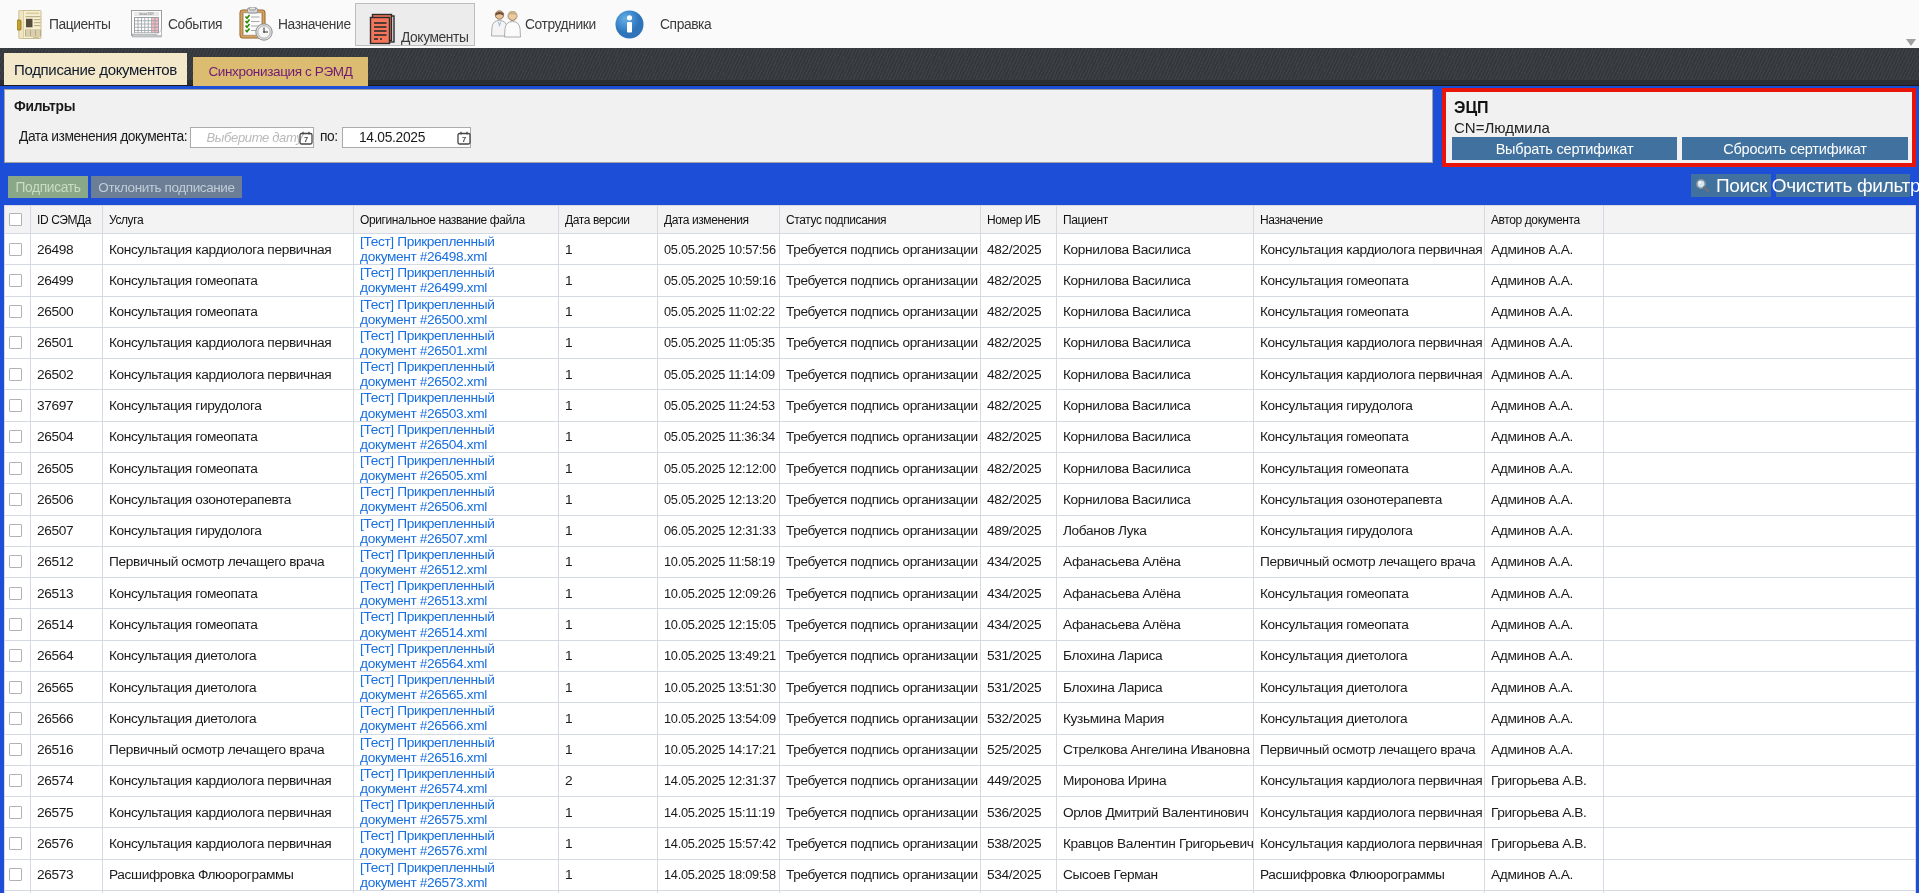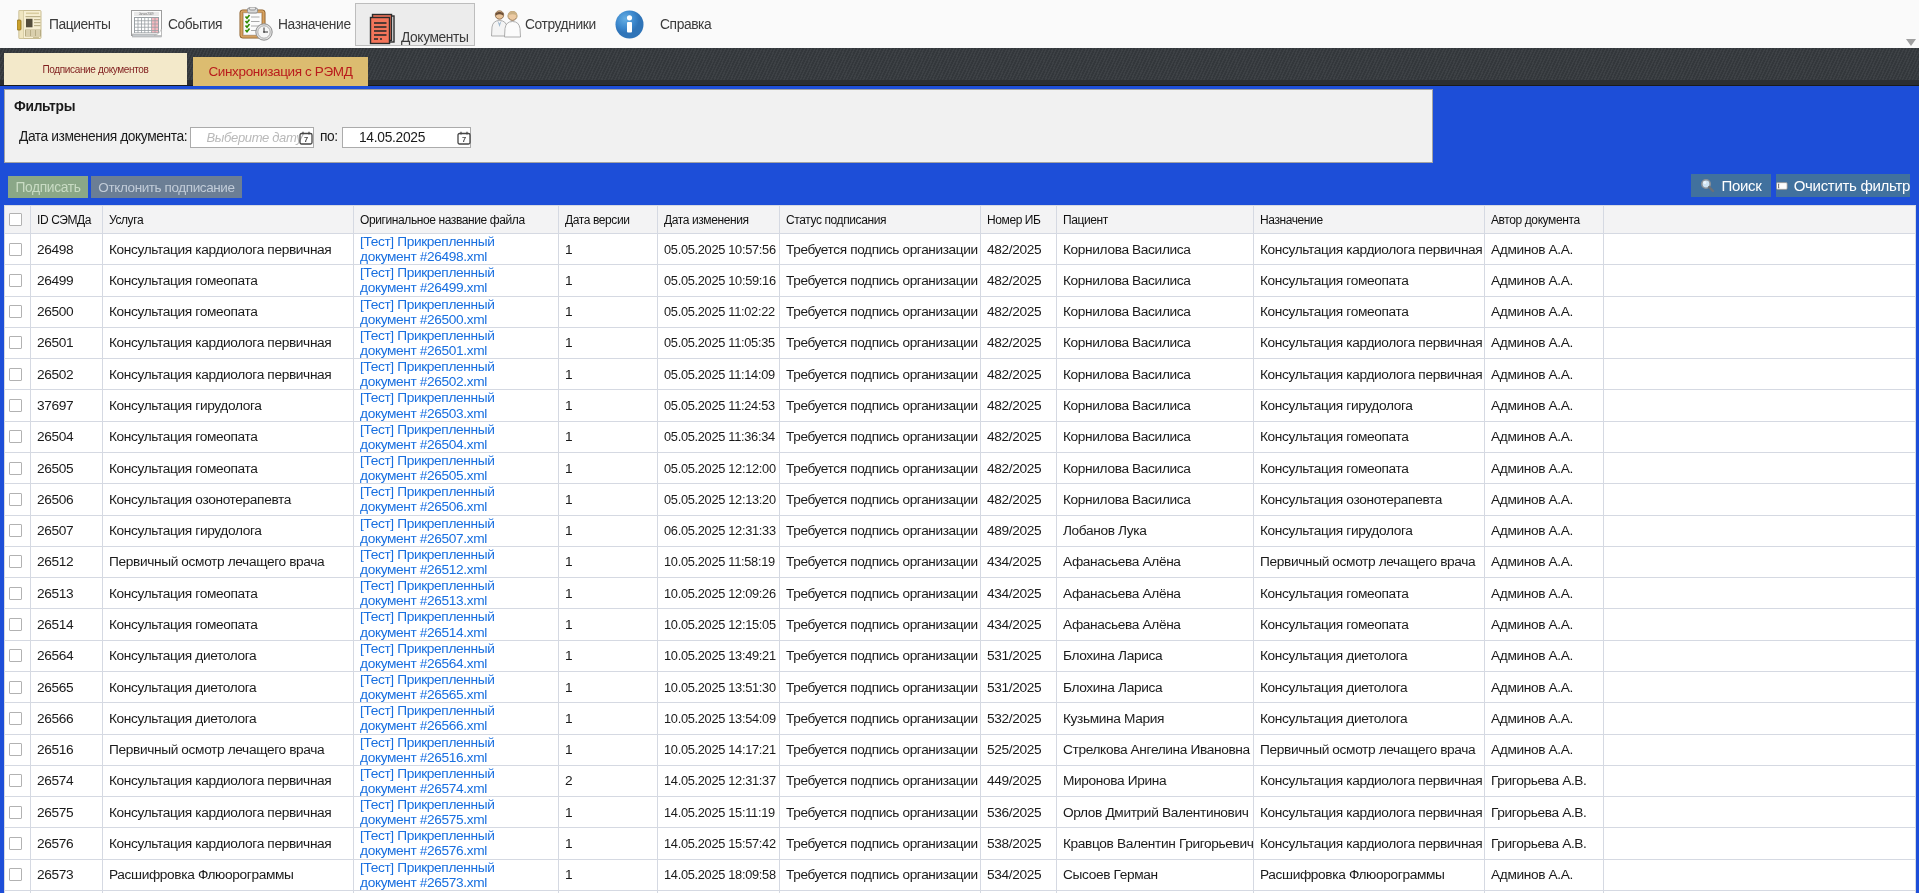--- a/index.html
+++ b/index.html
@@ -7,35 +7,35 @@
 
 #toolbar{position:absolute;left:0;top:0;width:1919px;height:48px;background:#fafafa}
 .tbtn{position:absolute;top:0;height:48px;display:flex;align-items:center;color:#3b3b3b;font-size:13.8px;letter-spacing:-0.4px;white-space:nowrap}
 .tbtn .ic{display:block}
 #b-doc{position:absolute;left:355px;top:3px;width:120px;height:43px;border:1px solid #bdbdbd;background:#ececec;display:flex;align-items:flex-end;font-size:13.8px;letter-spacing:-0.4px;color:#3b3b3b;white-space:nowrap}
 #tri{position:absolute;left:1906px;top:39px;width:0;height:0;border-left:5.5px solid transparent;border-right:5.5px solid transparent;border-top:7.5px solid #a0a0a0}
 
 #band{position:absolute;left:0;top:48px;width:1919px;height:38px;background:repeating-linear-gradient(115deg,#3d4145 0 1.4px,#33373b 1.4px 3px);}
 #band .shade{position:absolute;left:0;bottom:1px;width:100%;height:5px;background:#2b2e32}
 #band .bline{position:absolute;left:0;bottom:0;width:100%;height:1px;background:#191b1d}
-#tab1{position:absolute;left:4px;top:53px;width:183px;height:32px;background:#f3e9ca;color:#7f1d1d;font-size:10px;letter-spacing:-0.35px;white-space:nowrap;display:flex;align-items:center;justify-content:center;z-index:3}
-#tab2{position:absolute;left:193px;top:57px;width:175px;height:29px;background:#dcbc70;color:#b91c1c;font-size:13.5px;letter-spacing:-0.35px;white-space:nowrap;display:flex;align-items:center;justify-content:center;z-index:3}
+#tab1{position:absolute;left:4px;top:53px;width:183px;height:32px;background:#f3e9ca;color:#0f172a;font-size:15px;letter-spacing:-0.35px;white-space:nowrap;display:flex;align-items:center;justify-content:center;z-index:3}
+#tab2{position:absolute;left:193px;top:57px;width:175px;height:29px;background:#dcbc70;color:#701a75;font-size:13.5px;letter-spacing:-0.35px;white-space:nowrap;display:flex;align-items:center;justify-content:center;z-index:3}
 
 #content{position:absolute;left:0;top:86px;width:1919px;height:870px;background:#1d4ed8}
 #fpanel{position:absolute;left:4px;top:3px;width:1429px;height:74px;border:1px solid #a3a3a3;background:#f1f1f1}
 #fpanel .ttl{position:absolute;left:9px;top:9px;font-size:13.8px;letter-spacing:-0.3px;font-weight:bold;color:#1a1a1a}
 #fpanel .lbl{position:absolute;left:14px;top:39px;font-size:13.8px;letter-spacing:-0.42px;color:#1a1a1a;white-space:nowrap}
 .dinp{position:absolute;height:21px;border:1px solid #ababab;background:#fff;font-size:13.8px;letter-spacing:-0.3px;color:#1a1a1a;display:flex;align-items:center;padding-left:16px;white-space:nowrap}
 .dinp .ph{color:#b9b9b9;font-style:italic;font-size:13px;letter-spacing:-0.35px}
 .calic{position:absolute;top:3px;width:14px;height:14px}
 
 #ecp{position:absolute;left:1442px;top:2px;width:474px;height:79px;border:4px solid #e81309;background:#f1f1f1}
 #ecp .t1{position:absolute;left:8px;top:7px;font-size:16px;font-weight:bold;color:#111}
 #ecp .t2{position:absolute;left:8px;top:27px;font-size:15px;color:#222}
-.bluebtn{position:absolute;background:#41719e;color:#fff;font-size:15px;letter-spacing:-0.3px;white-space:nowrap;display:flex;align-items:center;justify-content:center}
+.bluebtn{position:absolute;background:#41719e;color:#fff;font-size:19px;letter-spacing:-0.3px;white-space:nowrap;display:flex;align-items:center;justify-content:center}
 #sign{position:absolute;left:8px;top:90px;width:80px;height:22px;background:#8aa787;color:#c9dcc4;font-size:13.8px;letter-spacing:-0.35px;white-space:nowrap;display:flex;align-items:center;justify-content:center}
 #decline{position:absolute;left:91px;top:90px;width:151px;height:22px;background:#6b7e95;color:#c2ccd8;font-size:13.5px;letter-spacing:-0.4px;white-space:nowrap;display:flex;align-items:center;justify-content:center}
 #search{position:absolute;left:1691px;top:88px;width:80px;height:23px}
 #clearf{position:absolute;left:1776px;top:88px;width:134px;height:23px}
 #search svg,#clearf svg{margin-right:6px}
 
 #tbl{position:absolute;left:4px;top:119px;width:1912px;border-collapse:collapse;table-layout:fixed;color:#1a1a1a}
 #tbl th,#tbl td{border:1px solid #d5d9e2;overflow:hidden;white-space:nowrap;padding:0 0 0 6px;text-align:left;vertical-align:middle}
 #tbl thead th{height:28px;background:#f3f3f4;font-size:12px;letter-spacing:-0.4px;font-weight:normal;color:#111}
 #tbl tbody tr{height:31px}
@@ -217,20 +217,26 @@
    <svg class="calic" style="left:114px" viewBox="0 0 14 14">
           <g stroke="#454545" fill="none">
             <rect x="1" y="2.5" width="12" height="10.5" rx="1.5" stroke-width="1.3"></rect>
             <line x1="4" y1="0.8" x2="4" y2="3.6" stroke-width="1.2"></line>
             <line x1="10" y1="0.8" x2="10" y2="3.6" stroke-width="1.2"></line>
           </g>
           <text x="7" y="11.4" font-size="7.5" fill="#454545" text-anchor="middle" font-family="Liberation Sans" font-weight="bold">7</text>
         </svg>
   </div>
  </div>
+ <div id="ecp">
+  <div class="t1">ЭЦП</div>
+  <div class="t2">CN=Людмила</div>
+  <div class="bluebtn" style="left:6px;top:45px;width:225px;height:23px;font-size:14.5px;letter-spacing:-0.2px">Выбрать сертификат</div>
+  <div class="bluebtn" style="left:236px;top:45px;width:226px;height:23px;font-size:14.5px;letter-spacing:-0.2px">Сбросить сертификат</div>
+ </div>
  <div id="sign">Подписать</div>
  <div id="decline">Отклонить подписание</div>
  <div class="bluebtn" id="search"><svg width="15" height="15" viewBox="0 0 15 15">
         <circle cx="6" cy="6" r="4.2" fill="#cfe4f4" stroke="#8b9198" stroke-width="1.6"></circle>
         <circle cx="4.8" cy="4.6" r="1.5" fill="#eef6fc"></circle>
         <line x1="9.2" y1="9.2" x2="13" y2="13" stroke="#6c7177" stroke-width="2.4" stroke-linecap="round"></line>
       </svg>Поиск</div>
  <div class="bluebtn" id="clearf"><svg width="18" height="12" viewBox="0 0 18 12">
         <rect x="0.8" y="0.8" width="16.4" height="10.4" rx="1.6" fill="#fdfdfd" stroke="#8e8e8e" stroke-width="1.2"></rect>
         <line x1="4" y1="3.2" x2="4" y2="8.8" stroke="#4a4a4a" stroke-width="1.2"></line>

